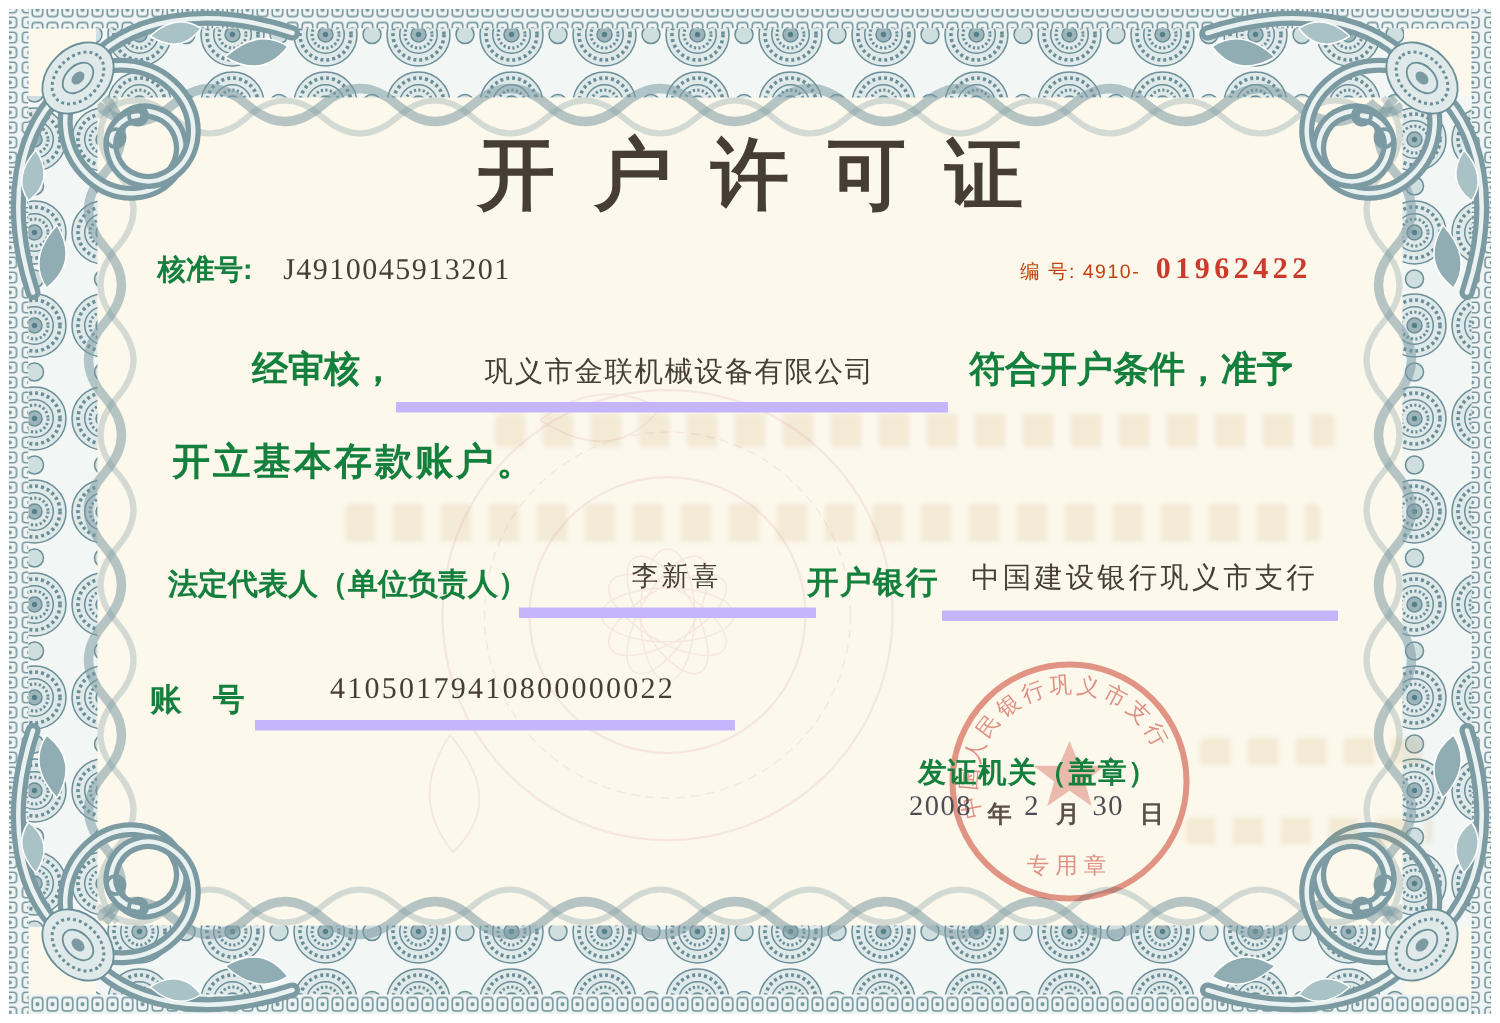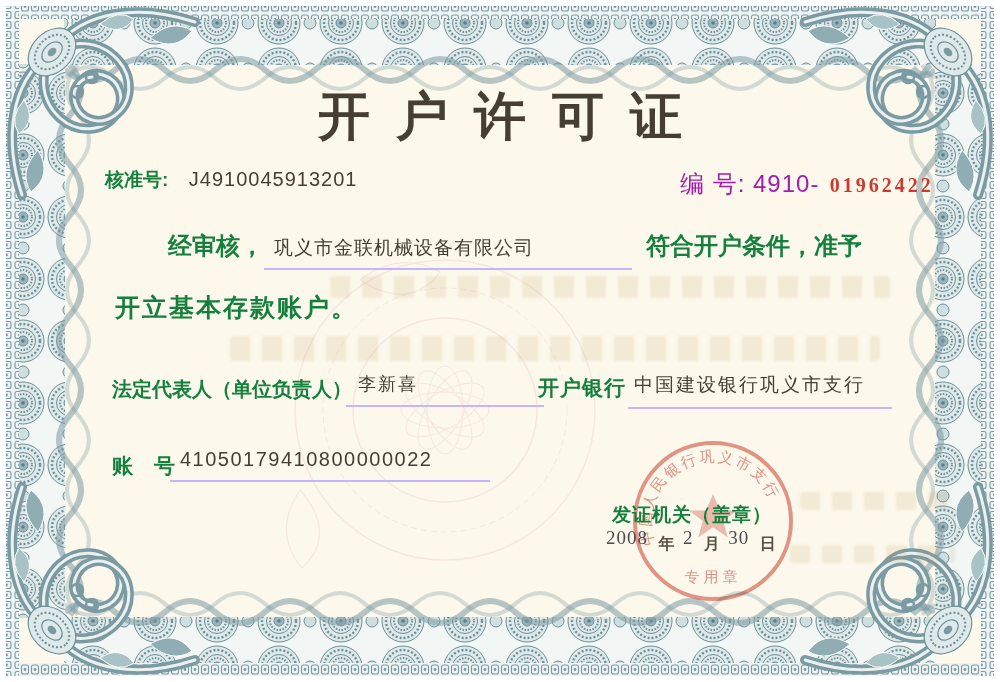--- a/index.html
+++ b/index.html
@@ -15,39 +15,39 @@
     background:repeating-linear-gradient(90deg,
       rgba(189,152,78,.30) 0 20px, rgba(189,152,78,0) 20px 32px);
     border-radius:4px;
   }
   .title{
     position:absolute;left:0;right:0;top:82px;text-align:center;
     font-family:"DejaVu Serif","Liberation Serif",serif;font-weight:700;
     font-size:52px;color:#463d33;letter-spacing:.5em;text-indent:.5em;
   }
   .lbl{font-family:"Liberation Sans",sans-serif;font-weight:700;color:#15803d;}
-  .val{font-family:Liberation Sans, sans-serif;color:#473f35;}
+  .val{font-family:Liberation Serif, serif;color:#473f35;text-align:center;}
   .row{position:absolute;white-space:nowrap;}
-  .uline{border-bottom:2px solid #c4b5fd;}
+  .uline{border-bottom:7px solid #c4b5fd;}
   .approval{left:105px;top:167px;}
   .approval .lbl{font-size:19px;}
   .approval .val{font-size:20px;margin-left:16px;letter-spacing:1px;}
   .serial{left:680px;top:168px;}
-  .serial .lbl{font-size:24px;font-weight:400;color:#a21caf;letter-spacing:1px;}
+  .serial .lbl{font-size:13px;font-weight:400;color:#c2410c;letter-spacing:1px;}
   .serial .red{font-family:"Liberation Serif",serif;font-size:20px;color:#cd3a2b;letter-spacing:3px;margin-left:6px;font-weight:700;}
   .line1{left:168px;top:230px;display:flex;align-items:baseline;}
   .line1 .prefix,.line1 .suffix{font-size:24px;text-align:right;}
   .line1 .company{display:inline-block;width:358px;font-size:19px;padding:0 0 7px 10px;letter-spacing:1px;}
   .line1 .suffix{margin-left:14px;}
   .line2{left:115px;top:291px;font-size:25px;letter-spacing:2px;}
   .legal-label{left:112px;top:376px;font-size:20px;}
   .legal-value{left:346px;top:372px;width:186px;font-size:18px;padding:0 0 9px 12px;letter-spacing:2px;}
   .bank-label{left:538px;top:374px;font-size:21px;letter-spacing:1px;}
   .bank-value{left:628px;top:372px;width:258px;font-size:19px;padding:0 0 9px 6px;letter-spacing:2px;}
-  .acct-label{left:112px;top:452px;font-size:21px;}
+  .acct-label{left:100px;top:452px;font-size:21px;}
   .acct-value{left:170px;top:448px;width:310px;font-size:20px;padding:0 0 9px 10px;letter-spacing:1.5px;}
   .issuer{left:612px;top:502px;font-size:19px;letter-spacing:1px;}
   .dateline{left:606px;top:530px;font-size:16px;color:#5a5045;}
   .dateline .num{font-family:"Liberation Serif",serif;font-size:19px;color:#4c4c55;position:relative;top:-3px;letter-spacing:1px;}
   .dateline .cn{font-weight:700;margin:0 4px 0 6px;position:relative;top:2px;}
   .seal{position:absolute;left:628px;top:436px;width:170px;height:170px;z-index:2;
         opacity:.62;mix-blend-mode:multiply;filter:blur(.35px);}
 </style>
 </head>
 <body>

